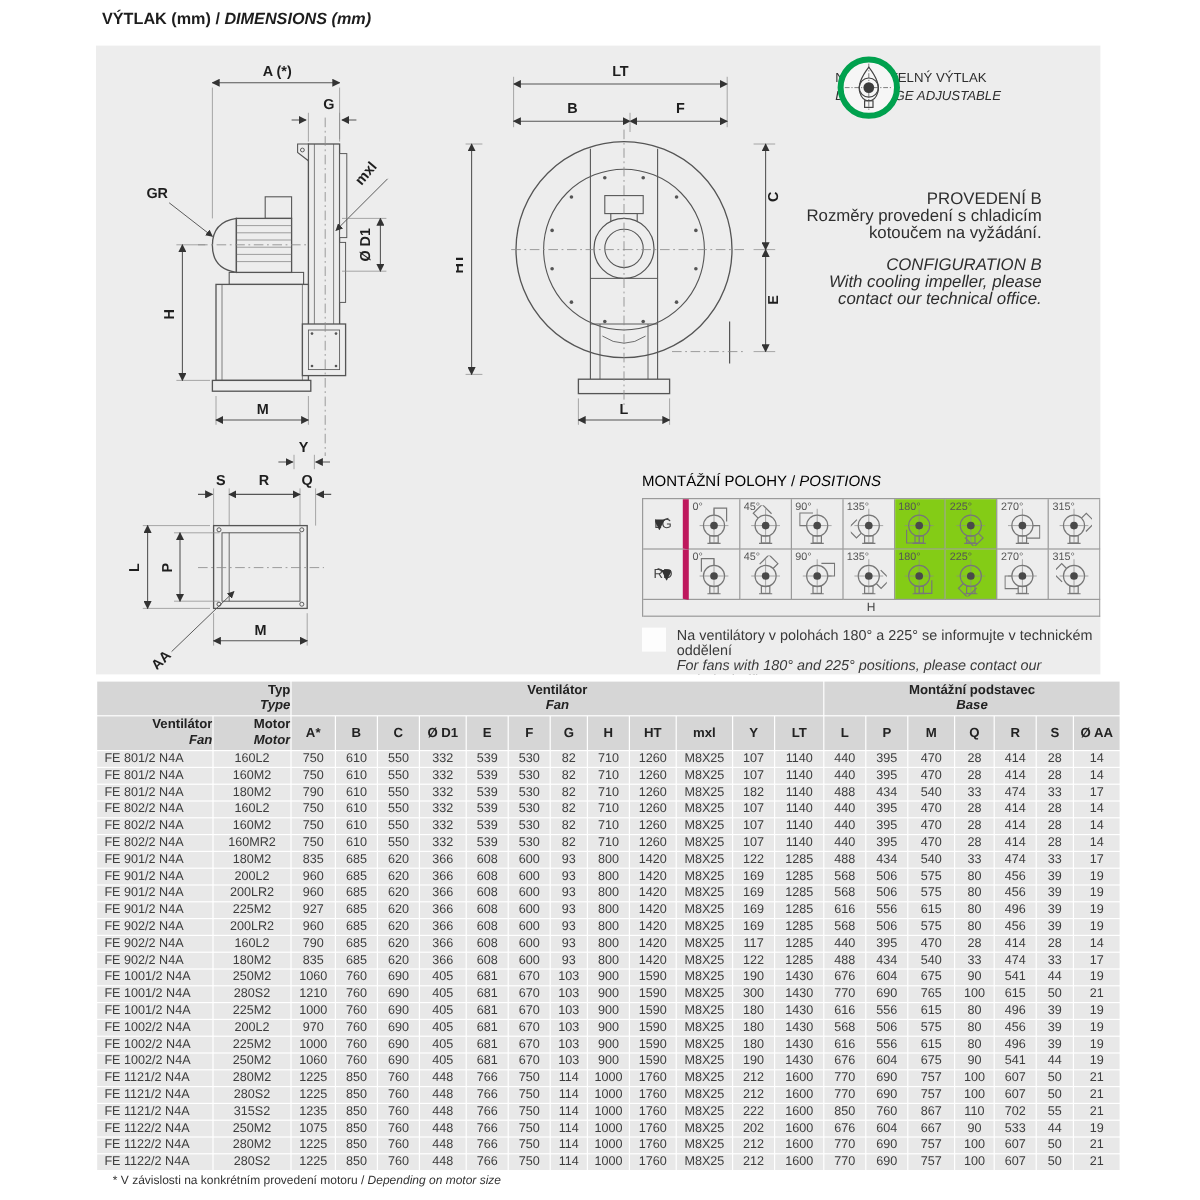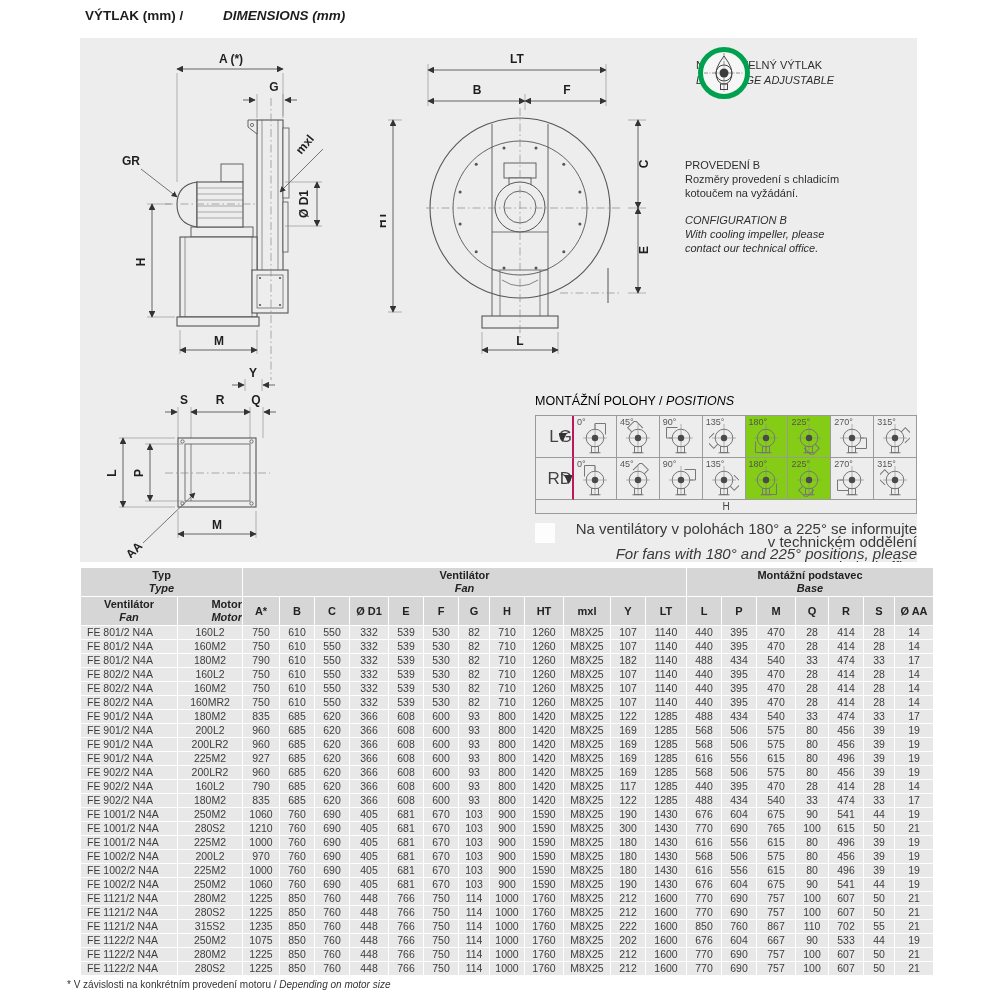--- a/index.html
+++ b/index.html
@@ -1,56 +1,56 @@
 <!DOCTYPE html>
 <html><head>
 <meta charset="utf-8">
 <style>
   html,body{margin:0;padding:0;background:#fff;}
   body{width:1000px;height:1000px;position:relative;font-family:"Liberation Sans",sans-serif;color:#333;overflow:hidden;}
   .page-title{position:absolute;left:85px;top:8px;font-size:13.5px;font-weight:bold;color:#1d1d1d;}
-  .page-title .it{margin-left:36px;}
+  .page-title .it{}
   .panel{position:absolute;left:80px;top:38px;width:837px;height:524px;background:#ededed;overflow:hidden;}
   .panel svg{position:absolute;}
   .dim-label{font:bold 12px "Liberation Sans",sans-serif;fill:#1e1e1e;}
   
   .badge{position:absolute;left:616px;top:20px;display:flex;align-items:center;gap:10px;}
   .badge-text{font-size:11px;line-height:15px;color:#2e2e2e;}
   .badge-text .it{font-style:italic;}
   
-  .config{position:absolute;left:605px;top:120px;font-size:11px;line-height:14px;color:#2e2e2e;}
+  .config{position:absolute;left:592px;top:120px;font-size:14px;line-height:14px;color:#2e2e2e;text-align:right;}
   .config .para{margin-bottom:13px;}
   .config .it{font-style:italic;}
   
   .positions{position:absolute;left:455px;top:356px;width:382px;}
   .pos-title{font-size:12.5px;color:#000000;margin-bottom:7px;}
   .pos-title .it{font-style:italic;}
   .pos-grid{display:grid;grid-template-columns:38px repeat(8,1fr);border-top:1px solid #9a9a9a;border-left:1px solid #9a9a9a;background:#ededed;}
-  .pos-rowlabel{height:41px;border-right:2px solid #be185d;border-bottom:1px solid #9a9a9a;display:flex;align-items:center;justify-content:flex-end;font-size:17px;color:#444;gap:1px;}
+  .pos-rowlabel{height:41px;border-right:5px solid #be185d;border-bottom:1px solid #9a9a9a;display:flex;align-items:center;justify-content:center;font-size:11px;color:#444;gap:1px;}
   .pos-cell{position:relative;height:41px;border-right:1px solid #9a9a9a;border-bottom:1px solid #9a9a9a;display:flex;align-items:flex-end;justify-content:center;}
   .pos-cell.hl{background:#84cc16;}
   .pos-cell svg{display:block;margin:0 auto 2px auto;}
   .pos-angle{position:absolute;left:3px;top:1px;font-size:9px;color:#555;}
   .pos-footer{grid-column:1 / -1;height:13px;border-right:1px solid #9a9a9a;border-bottom:1px solid #9a9a9a;text-align:center;font-size:10px;color:#444;line-height:13px;}
   .pos-note{display:flex;gap:9px;margin-top:9px;align-items:flex-start;}
   .pos-swatch{width:20px;height:20px;background:#fdfdfd;flex:0 0 auto;}
-  .pos-note-text{font-size:15px;line-height:12.5px;color:#3a3a3a;text-align:right;}
+  .pos-note-text{font-size:12px;line-height:12.5px;color:#3a3a3a;}
   .pos-note-text .it{font-style:italic;}
   
   .dim-table{position:absolute;left:80px;top:567px;border-collapse:separate;border-spacing:1px;table-layout:fixed;}
   .dim-table th,.dim-table td{overflow:hidden;white-space:nowrap;padding:0;}
   .gh,.sh,.dh{background:#d6d6d6;font-size:11px;font-weight:bold;color:#222;line-height:13px;vertical-align:middle;}
   .gh{height:28px;text-align:center;}
-  .gh.l,.sh.l{text-align:center;padding-left:0;}
+  .gh.l,.sh.l{text-align:right;padding-left:0;}
   .sh{height:28px;text-align:right;}
   .dh{height:28px;text-align:center;}
   .it{font-style:italic;}
   .dim-table td{background:#e8e8e8;font-size:10.5px;color:#3d3d3d;height:13px;text-align:center;line-height:13px;}
   td.c-type{text-align:left;padding-left:6px;}
-  .footnote{position:absolute;left:67px;top:979px;font-size:10px;color:#333;}
+  .footnote{position:absolute;left:94px;top:979px;font-size:10px;color:#333;}
   .footnote .it{font-style:italic;}
 </style>
 </head>
 <body>
 
 <div class="page-title"><span>VÝTLAK (mm)</span><span> / </span><span class="it">DIMENSIONS (mm)</span></div>
 
 <div class="panel">
 
   <svg style="left:15px;top:12px;" width="245" height="342" viewBox="0 0 245 342">

